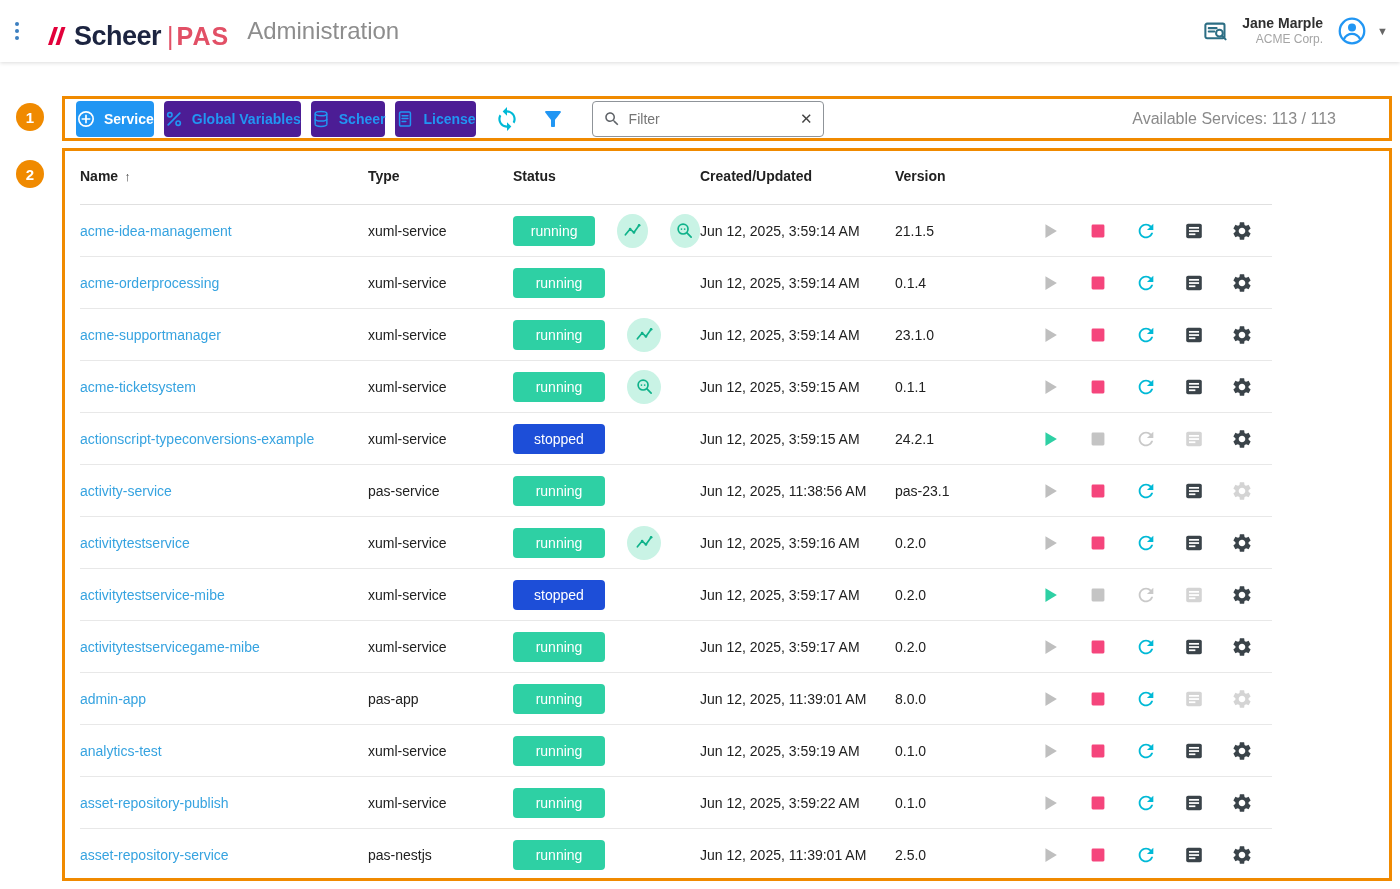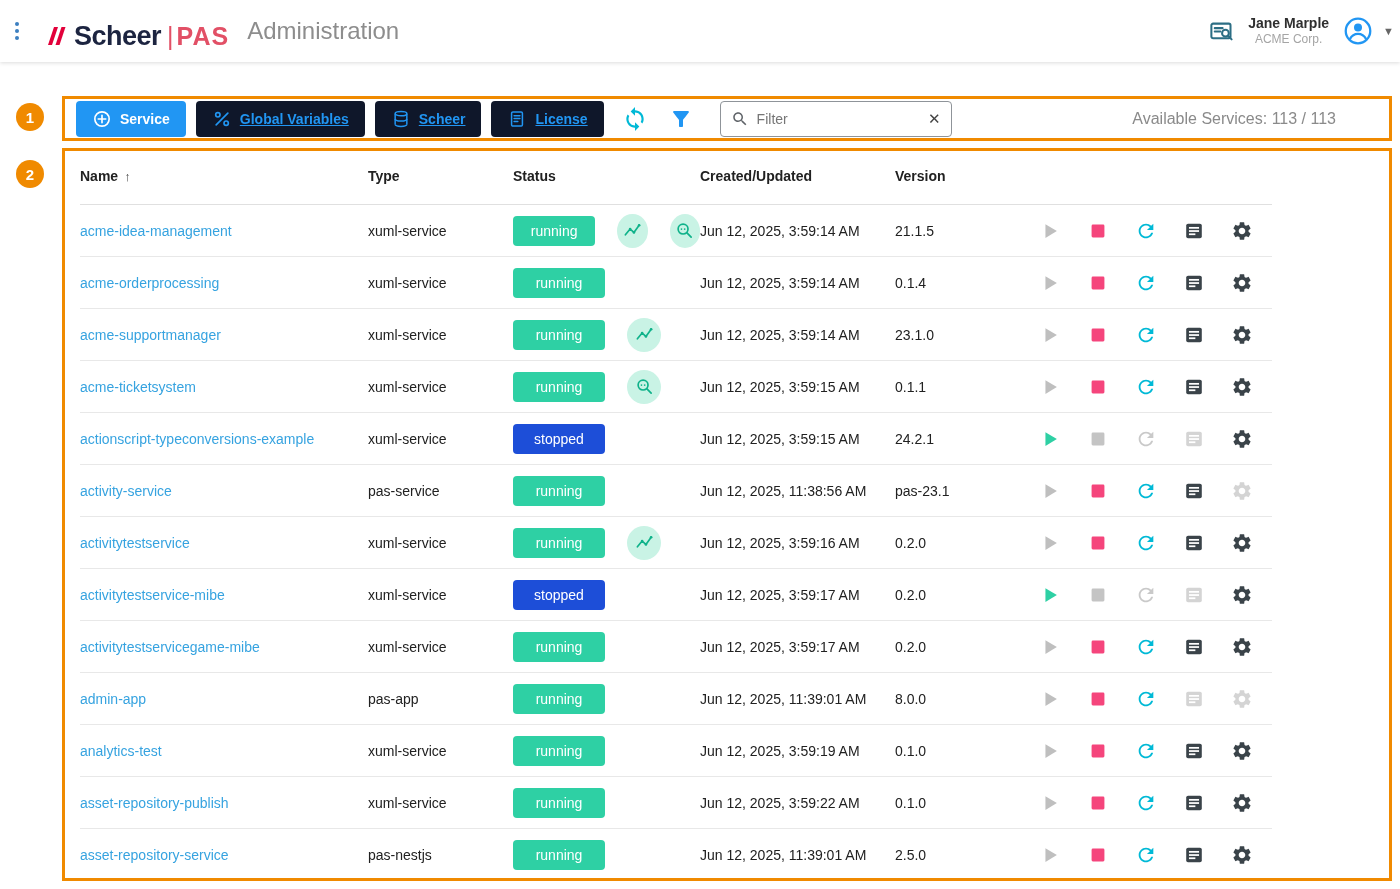--- a/index.html
+++ b/index.html
@@ -10,42 +10,42 @@
   .app-header { position:absolute; top:0; left:0; right:0; height:62px; background:#fff;
     display:flex; align-items:center; box-shadow:0 1px 4px rgba(0,0,0,.14); z-index:2; }
   .menu-kebab { margin-left:15px; display:flex; flex-direction:column; gap:3px; cursor:pointer; }
   .menu-kebab i { width:4px; height:4px; border-radius:50%; background:#3c7fc0; display:block; }
   .logo { display:flex; align-items:center; margin-left:26px;margin-top:10px; }
   .logo-mark { margin-right:5px; display:flex; }
   .logo-brand { font-size:27px; font-weight:700; color:#1c2440; letter-spacing:-0.5px; }
   .logo-sep { font-size:25px; color:#e25066; font-weight:300; margin:0 3px 0 6px; }
   .logo-product { font-size:25px; color:#e25066; font-weight:700; letter-spacing:1px; }
   .app-title { font-size:24px; color:#8d8d8d; margin-left:18px; font-weight:400; }
-  .header-right { margin-left:auto; display:flex; align-items:center; gap:13px; margin-right:6px; }
+  .header-right { margin-left:auto; display:flex; align-items:center; gap:13px; margin-right:12px; }
   .user-block { text-align:right; line-height:1.25; }
   .user-name { font-size:14px; font-weight:700; color:#2f2f2f; }
-  .user-company { font-size:12px; color:#a5a5a5;text-align:center; }
+  .user-company { font-size:12px; color:#a5a5a5; }
   .caret { font-size:11px; color:#666; margin-left:-4px; cursor:pointer; }
 
   
   .anno-box { position:absolute; border:3px solid #f08a00; pointer-events:none; z-index:5; }
   #anno1 { left:62px; top:96px; width:1330px; height:45px; }
   #anno2 { left:62px; top:148px; width:1330px; height:733px; }
   .anno-badge { position:absolute; left:16px; width:28px; height:28px; border-radius:50%;
     background:#f08a00; color:#fff; font-weight:700; font-size:15px; display:flex;
     align-items:center; justify-content:center; z-index:5; }
   #badge1 { top:103px; } #badge2 { top:160px; }
 
   
   .toolbar { position:absolute; left:62px; top:96px; width:1330px; height:45px; background:#fff;
     display:flex; align-items:center; padding-left:14px; gap:10px; z-index:1; }
   .btn { height:36px; border:none; border-radius:4px; display:flex; align-items:center; gap:8px;
-    padding:0 16px; font-size:14px; font-weight:600; font-family:inherit; cursor:pointer; }
+    padding:0 0; font-size:14px; font-weight:600; font-family:inherit; cursor:pointer; }
   .btn.active { background:#2196f3; color:#fff; }
-  .btn.light { background:#0f172a; color:#2196f3;text-decoration:underline; }
+  .btn.light { background:#4c1d95; color:#2196f3; }
   .tool-icon { width:30px; height:30px; display:flex; align-items:center; justify-content:center;
     cursor:pointer; margin-left:6px; }
   .filter-box { width:232px; height:36px; border:1px solid #8f9499; border-radius:4px;
     display:flex; align-items:center; padding:0 10px; gap:8px; margin-left:14px; background:#fff; }
   .filter-box input { border:none; outline:none; flex:1; font-size:14px; font-family:inherit;
     color:#333; min-width:0; }
   .filter-box input::placeholder { color:#757575; }
   .clear-x { font-size:15px; color:#444; cursor:pointer; }
   .avail { margin-left:auto; margin-right:56px; color:#8a8a8a; font-size:16px; }
 

